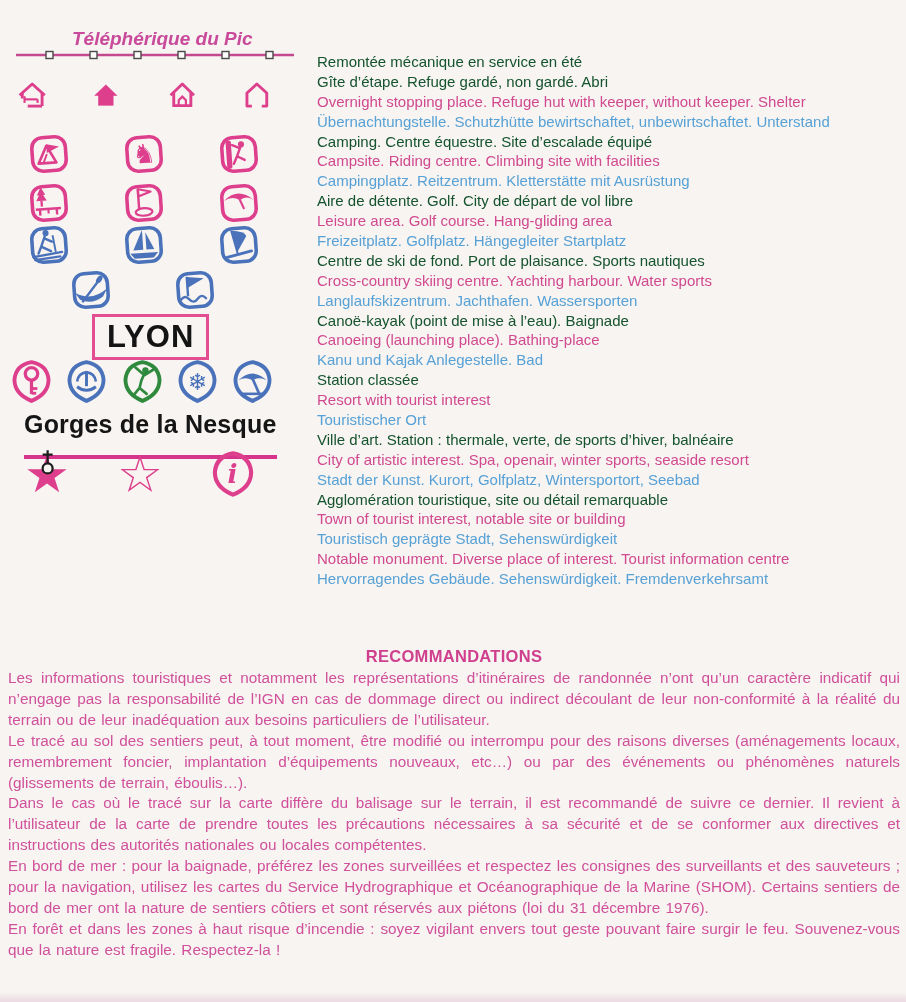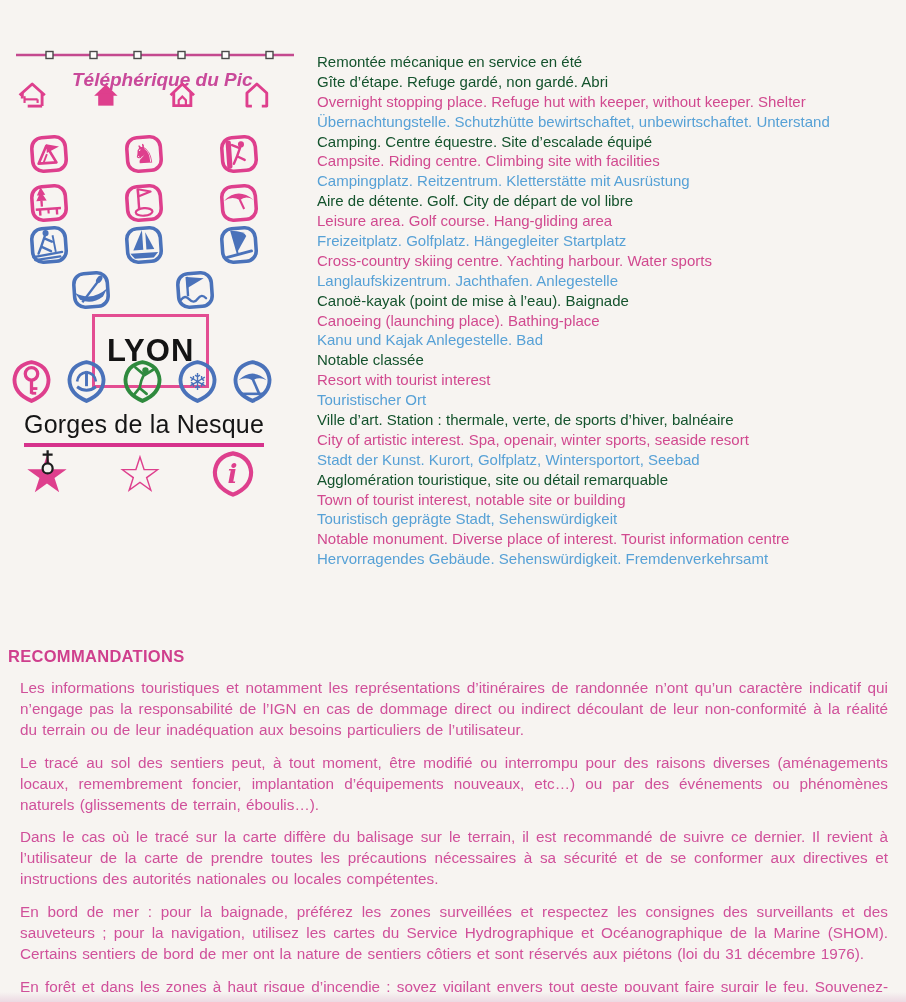--- a/index.html
+++ b/index.html
@@ -5,64 +5,64 @@
   html,body{margin:0;padding:0;background:#e8e4e0;}
   #page{
     position:relative;width:906px;height:1002px;margin:0 auto;
     background:#f7f4f1;overflow:hidden;
     font-family:"Liberation Sans",sans-serif;
   }
   
   #cable-label{
     position:absolute;left:72px;top:28px;
     font-size:19px;font-weight:bold;font-style:italic;
-    color:#c9499a;white-space:nowrap;margin-top:41px;
+    color:#c9499a;white-space:nowrap;
   }
   #cable-line{position:absolute;left:16px;top:49px;}
   .icon-row{position:absolute;display:flex;justify-content:space-between;align-items:center;}
   #row-houses {left:16px;top:80px;width:262px;}
   #row-camp   {left:28px;top:133px;width:232px;}
   #row-leisure{left:28px;top:182px;width:232px;}
   #row-ski    {left:28px;top:224px;width:232px;}
   #row-canoe  {left:70px;top:269px;width:146px;}
   #row-shields{left:8px; top:358px;width:268px;}
   #row-stars  {left:22px;top:449px;width:236px;}
   #row-houses svg{width:36px;height:36px;}
   #row-camp svg,#row-leisure svg,#row-ski svg,#row-canoe svg{width:42px;height:42px;}
   #row-shields svg{width:47px;height:47px;}
   #row-stars svg{width:50px;height:50px;}
   .pink {color:#de3f8d;}
   .blue {color:#4a72ba;}
   .green{color:#2f8a3e;}
   #lyon-box{
     position:absolute;left:92px;top:314px;
-    border:3px solid #e34d92;padding:16px 12px;
+    border:3px solid #e34d92;padding:2px 12px;
     font-size:31px;font-weight:bold;letter-spacing:1px;color:#141414;
     line-height:36px;background:transparent;
   }
   #gorge-label{
     position:absolute;left:24px;top:410px;
-    font-size:25px;font-weight:normal;color:#151515;
-    border-bottom:4px solid #d6338c;padding-bottom:4px;
+    font-size:25px;font-weight:bold;color:#151515;
+    border-bottom:4px solid #d6338c;padding-bottom:16px;
     white-space:nowrap;letter-spacing:0.2px;
   }
   
   #legend-text{position:absolute;left:317px;top:52px;width:589px;}
   .line{font-size:15px;line-height:19.9px;height:19.9px;white-space:nowrap;}
   .fr{color:#14532d;}
   .en{color:#d1498f;}
   .de{color:#57a1d6;}
   
   #reco{position:absolute;left:8px;top:647px;width:892px;}
   #reco h2{
     margin:0 0 2px 0;font-size:16.5px;font-weight:bold;
-    color:#cf3f8d;letter-spacing:0.3px;
+    color:#cf3f8d;letter-spacing:0.3px;text-align:center;
   }
   #reco p{
-    margin:12px;text-align:justify;
+    margin:0;text-align:justify;
     font-size:15.3px;line-height:20.9px;color:#d0509a;word-spacing:1px;
   }
   #scan-edge{
     position:absolute;left:0;right:0;bottom:0;height:10px;
     background:linear-gradient(#f7f4f1,#ecd9e2);
   }
   .defs{position:absolute;width:0;height:0;overflow:hidden;}
 </style>
 </head>
 <body>
@@ -350,32 +350,33 @@
         <div class="line de">Campingplatz. Reitzentrum. Kletterstätte mit Ausrüstung</div>
       </div>
 
       <div class="lgroup">
         <div class="line fr">Aire de détente. Golf. City de départ de vol libre</div>
         <div class="line en">Leisure area. Golf course. Hang-gliding area</div>
         <div class="line de">Freizeitplatz. Golfplatz. Hängegleiter Startplatz</div>
       </div>
 
       <div class="lgroup">
+        <div class="line fr">Centre de ski de fond. Port de plaisance. Sports nautiques</div>
         <div class="line en">Cross-country skiing centre. Yachting harbour. Water sports</div>
-        <div class="line de">Langlaufskizentrum. Jachthafen. Anlegestelle</div>
+        <div class="line de">Langlaufskizentrum. Jachthafen. Wassersporten</div>
       </div>
 
       <div class="lgroup">
         <div class="line fr">Canoë-kayak (point de mise à l’eau). Baignade</div>
         <div class="line en">Canoeing (launching place). Bathing-place</div>
         <div class="line de">Kanu und Kajak Anlegestelle. Bad</div>
       </div>
 
       <div class="lgroup">
-        <div class="line fr">Notable classée</div>
+        <div class="line fr">Station classée</div>
         <div class="line en">Resort with tourist interest</div>
         <div class="line de">Touristischer Ort</div>
       </div>
 
       <div class="lgroup">
         <div class="line fr">Ville d’art. Station : thermale, verte, de sports d’hiver, balnéaire</div>
         <div class="line en">City of artistic interest. Spa, openair, winter sports, seaside resort</div>
         <div class="line de">Stadt der Kunst. Kurort, Golfplatz, Wintersportort, Seebad</div>
       </div>
 

